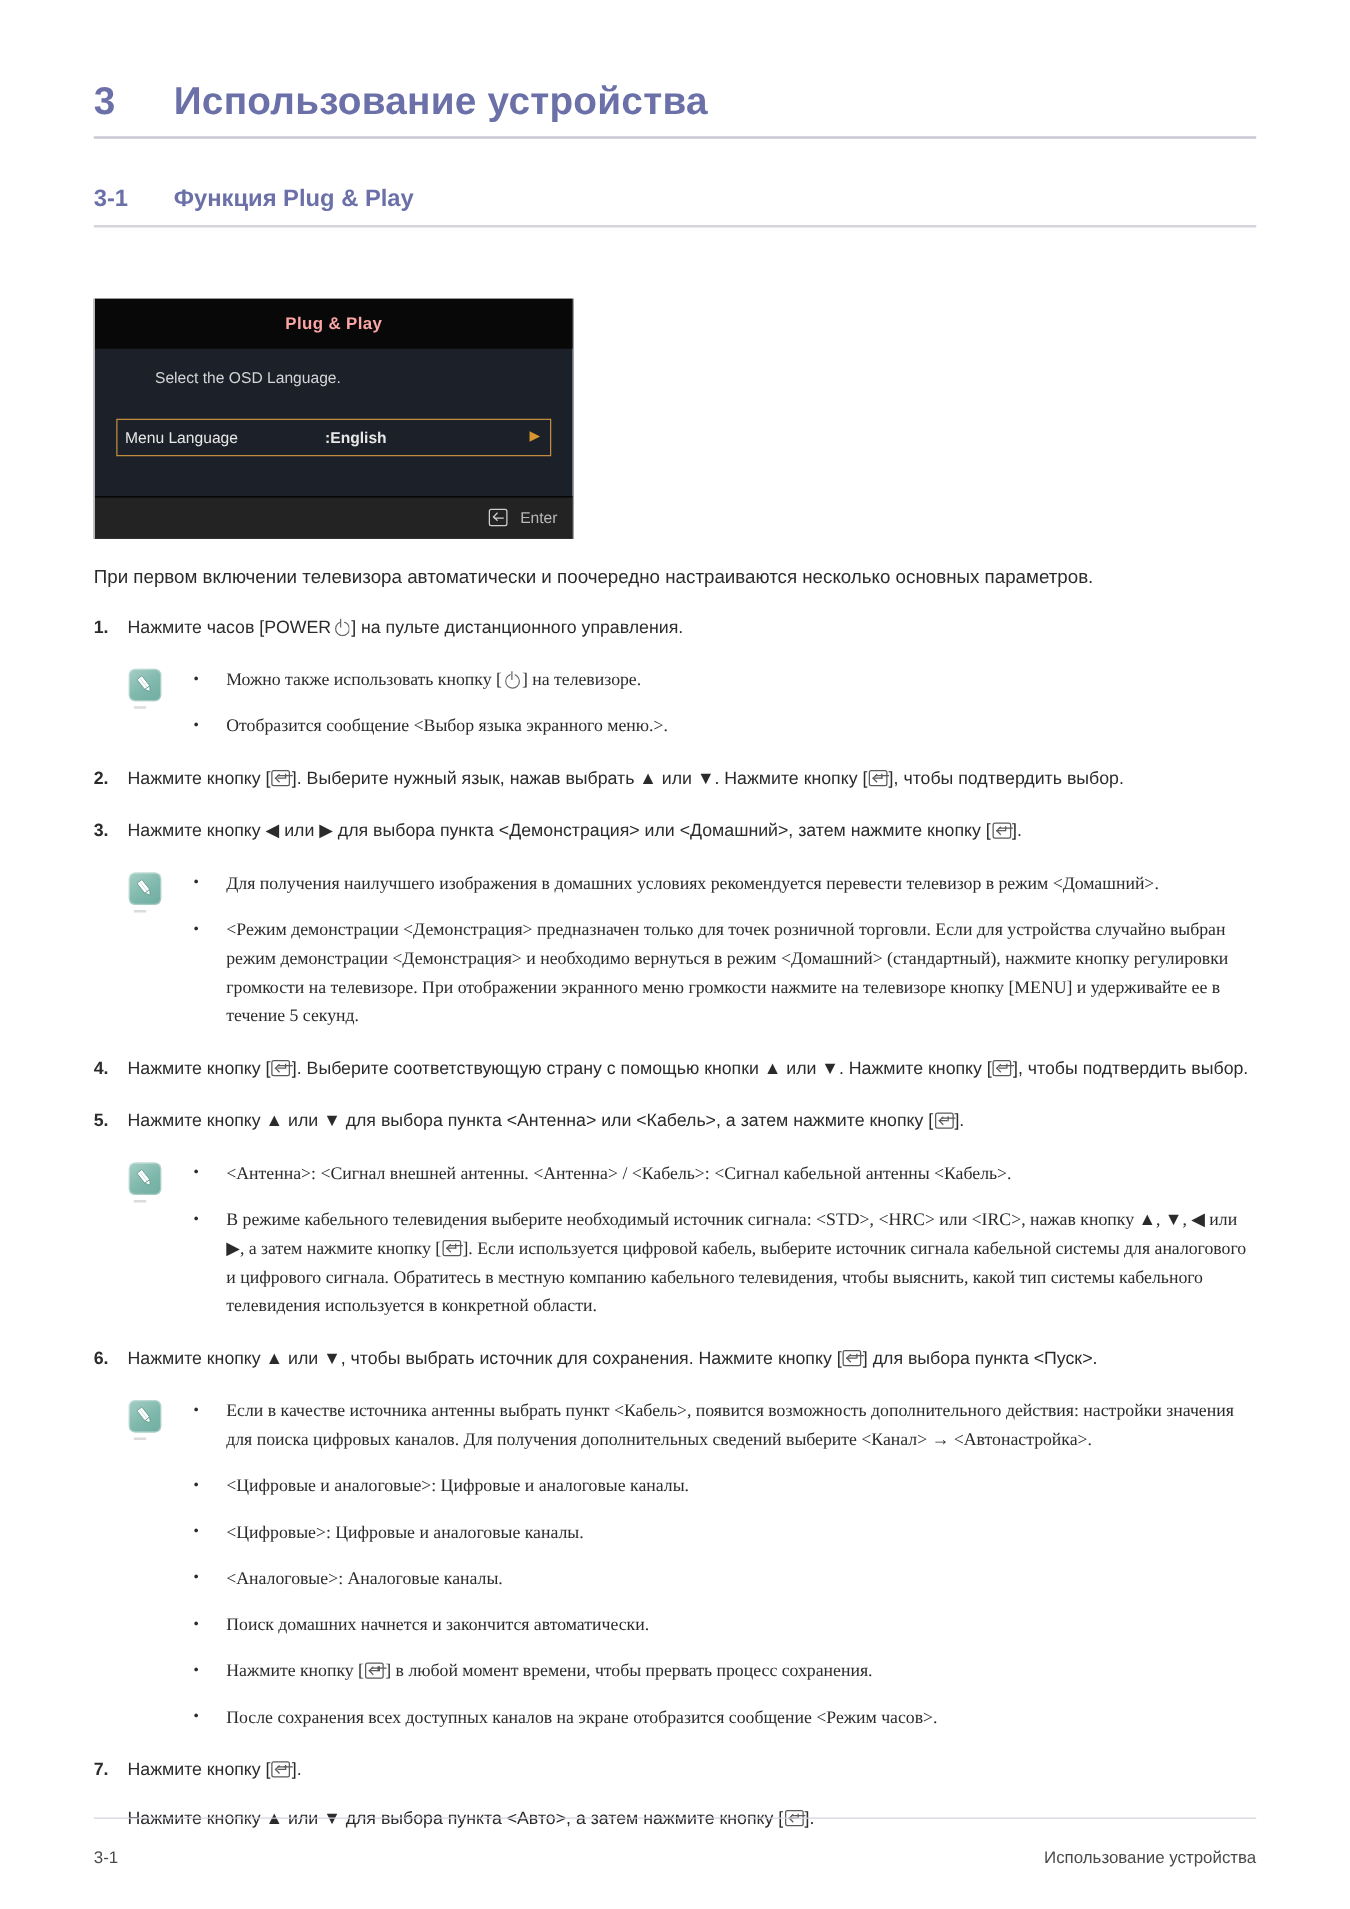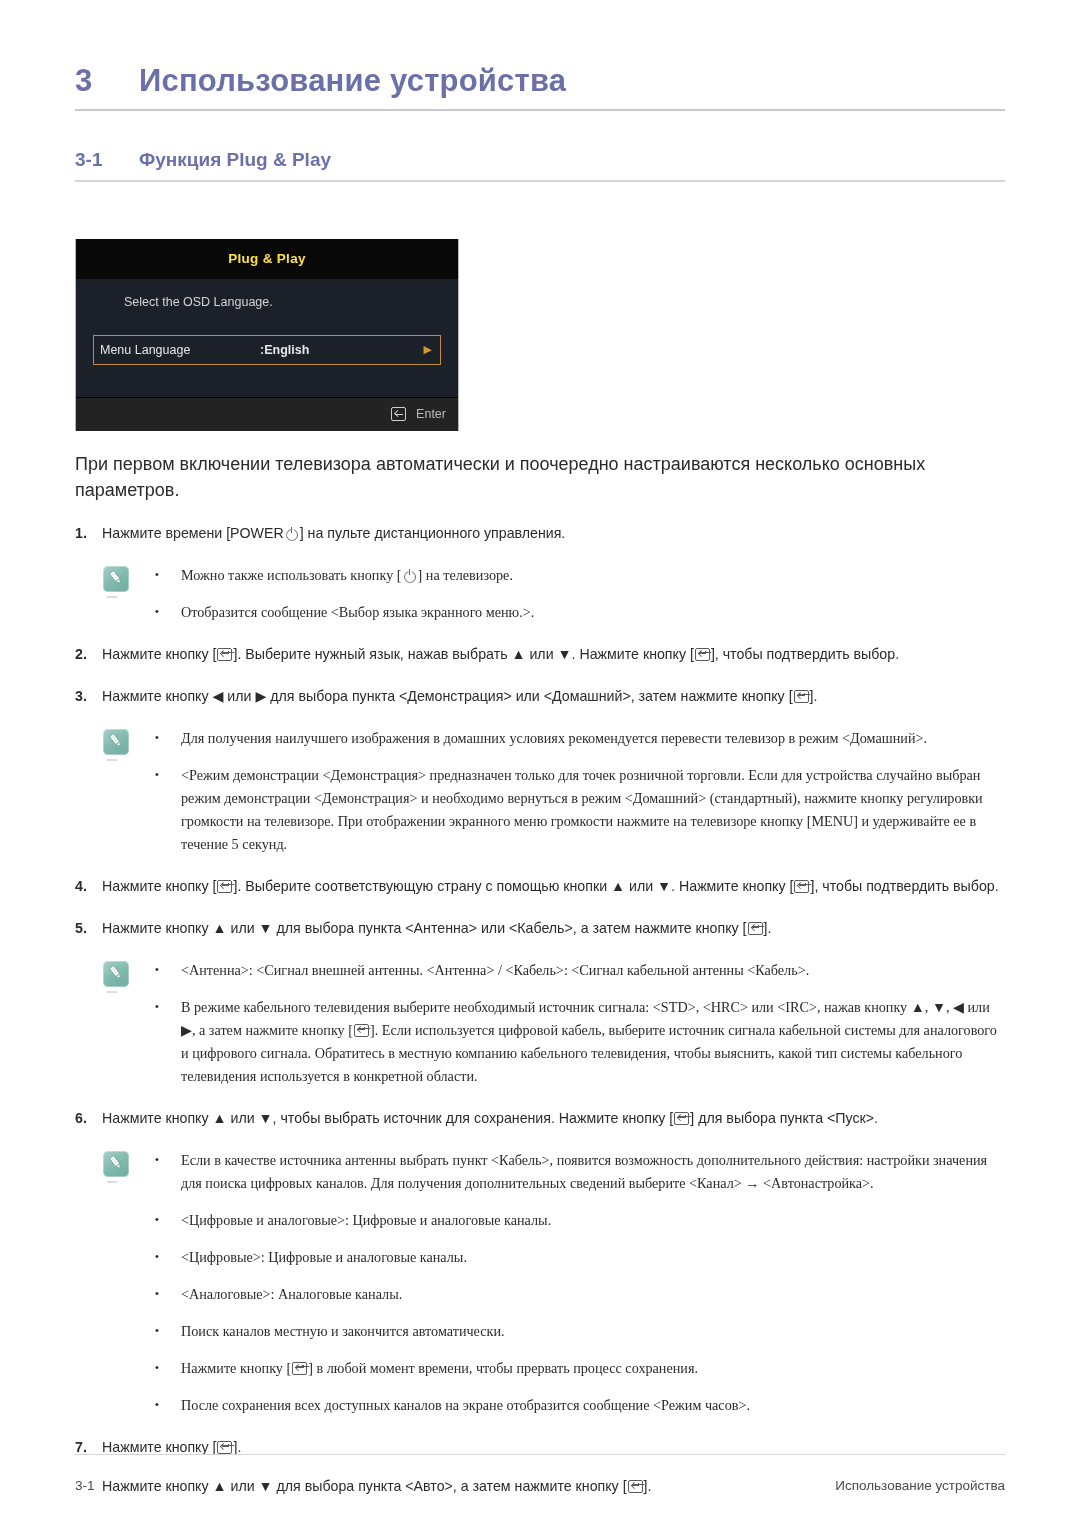--- a/index.html
+++ b/index.html
@@ -62,21 +62,21 @@
     width: 384px;
     background: #1c2029;
     border: 1px solid #b9b9bd;
     border-top: none;
     border-bottom: none;
     font-family: "Liberation Sans", sans-serif;
     user-select: none;
   }
   .osd-title {
     background: #080808;
-    color: #fde047;
+    color: #fca5a5;
     height: 40px;
     line-height: 40px;
     text-align: center;
     font-size: 13.5px;
     font-weight: bold;
     letter-spacing: 0.3px;
   }
   .osd-body { padding: 16px 17px 10px 17px; }
   .osd-desc {
     color: #d4d4d4;
@@ -209,21 +209,21 @@
     content: "";
     position: absolute;
     left: 5.2px; top: 0px;
     width: 1.3px; height: 6.4px;
     background: #6a6a6a;
   }
 
   
   .intro {
     margin-top: 20px;
-    font-size: 18px;
+    font-size: 15px;
     line-height: 1.45;
     color: #2b2b2b;
   }
 
   .step {
     display: flex;
     margin-top: 19px;
     font-size: 14.2px;
     line-height: 1.62;
     color: #2b2b2b;
@@ -326,21 +326,21 @@
         <span class="osd-footer-label">Enter</span>
       </div>
     </div>
   </div>
 
   <div class="intro">При первом включении телевизора автоматически и поочередно настраиваются несколько основных параметров.</div>
 
   <div class="step">
     <div class="step-num">1.</div>
     <div class="step-text">
-      <span>Нажмите времени [POWER</span><span class="pwr"></span><span>] на пульте дистанционного управления.</span>
+      <span>Нажмите часов [POWER</span><span class="pwr"></span><span>] на пульте дистанционного управления.</span>
     </div>
   </div>
 
   <div class="note">
     <div class="note-icon-cell">
       <div class="note-icon">
         <svg width="18" height="18" viewBox="0 0 18 18" aria-hidden="true">
           <g transform="rotate(-38 9 9)">
             <rect x="6.6" y="1.6" width="5" height="10.2" rx="0.8" fill="#ffffff" stroke="#6a9e92" stroke-width="0.7"></rect>
             <line x1="9.1" y1="2.4" x2="9.1" y2="11.2" stroke="#b9d8d0" stroke-width="0.6"></line>
@@ -472,21 +472,21 @@
       <div class="note-item">
         <div class="note-bullet"><span>•</span></div>
         <div class="note-body">&lt;Цифровые&gt;: Цифровые и аналоговые каналы.</div>
       </div>
       <div class="note-item">
         <div class="note-bullet"><span>•</span></div>
         <div class="note-body">&lt;Аналоговые&gt;: Аналоговые каналы.</div>
       </div>
       <div class="note-item">
         <div class="note-bullet"><span>•</span></div>
-        <div class="note-body">Поиск каналов местную и закончится автоматически.</div>
+        <div class="note-body">Поиск домашних начнется и закончится автоматически.</div>
       </div>
       <div class="note-item">
         <div class="note-bullet"><span>•</span></div>
         <div class="note-body">
           <span>Нажмите кнопку [</span><span class="keyglyph"><i></i><u></u></span><span>] в любой момент времени, чтобы прервать процесс сохранения.</span>
         </div>
       </div>
       <div class="note-item">
         <div class="note-bullet"><span>•</span></div>
         <div class="note-body">После сохранения всех доступных каналов на экране отобразится сообщение &lt;Режим часов&gt;.</div>

